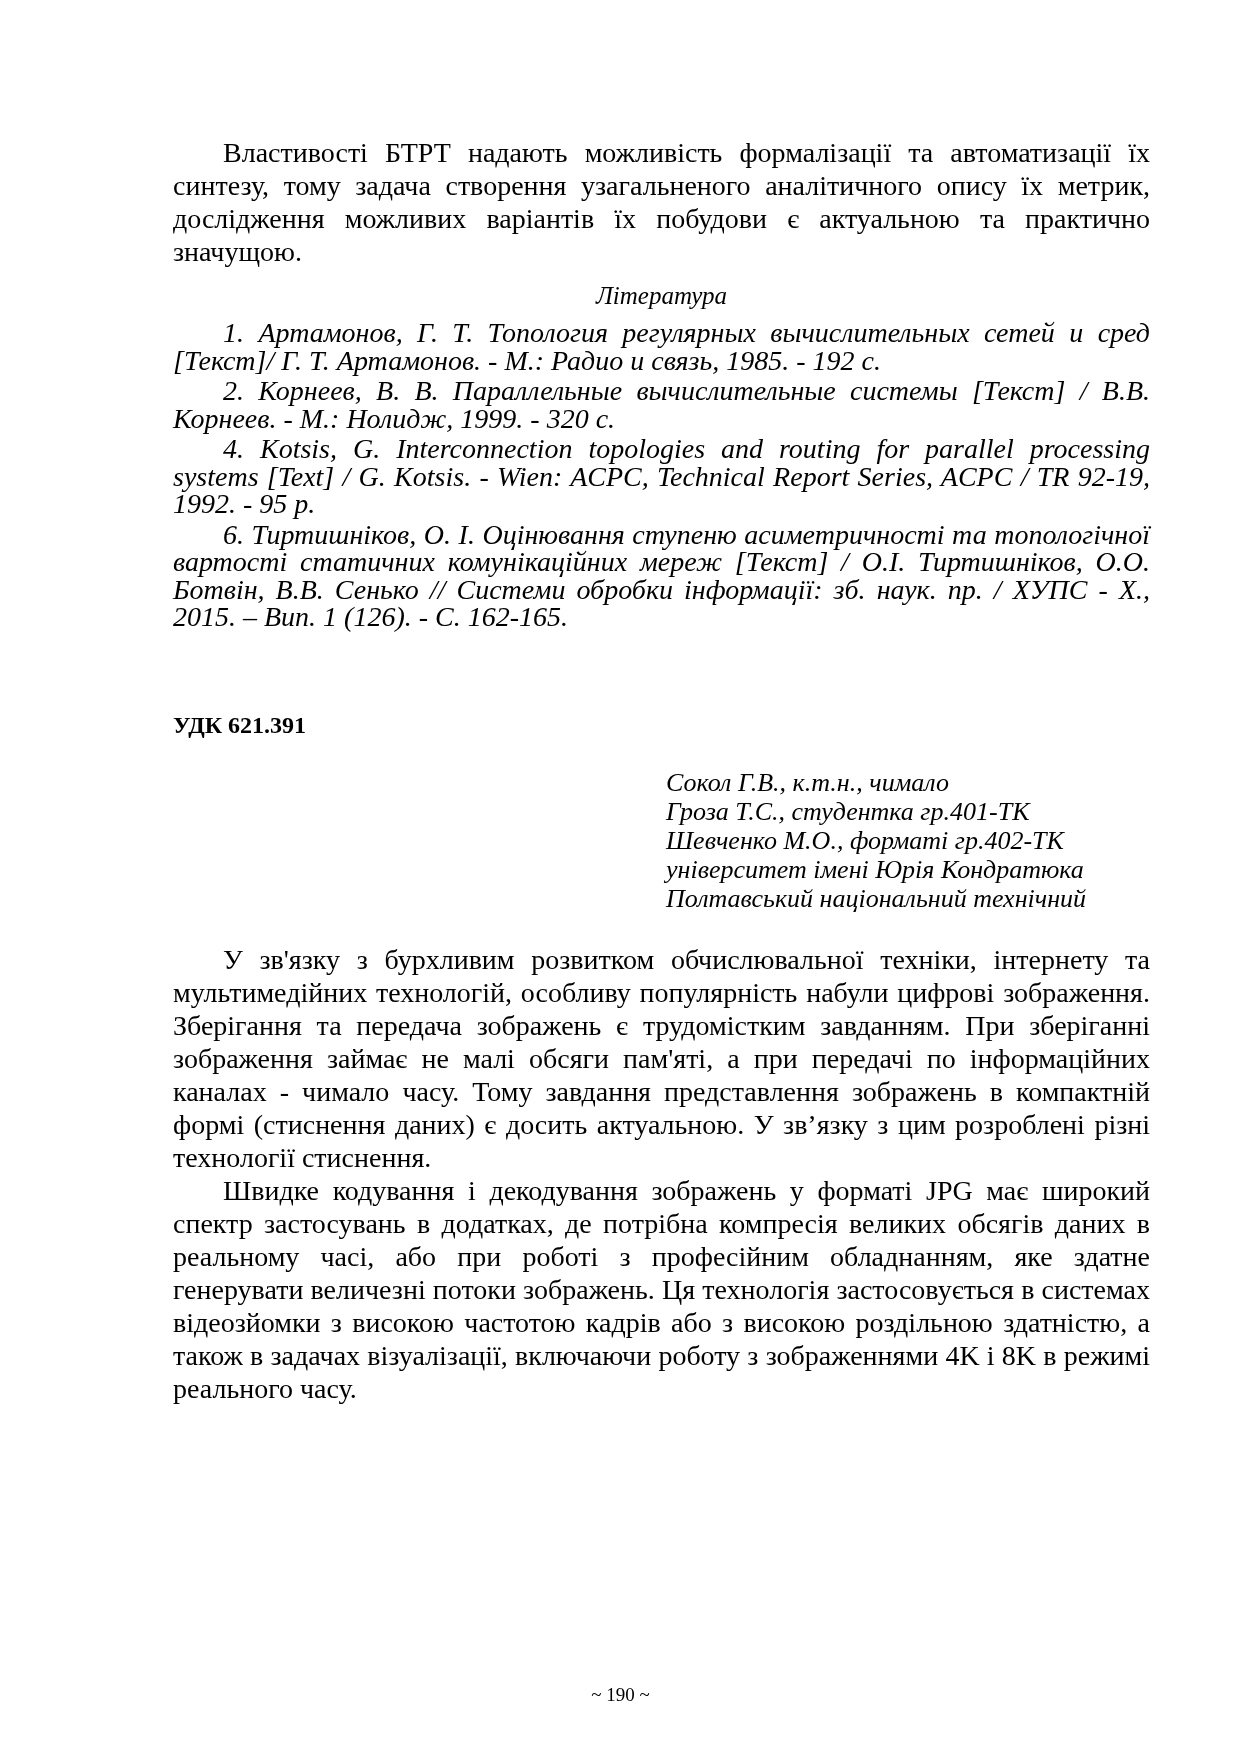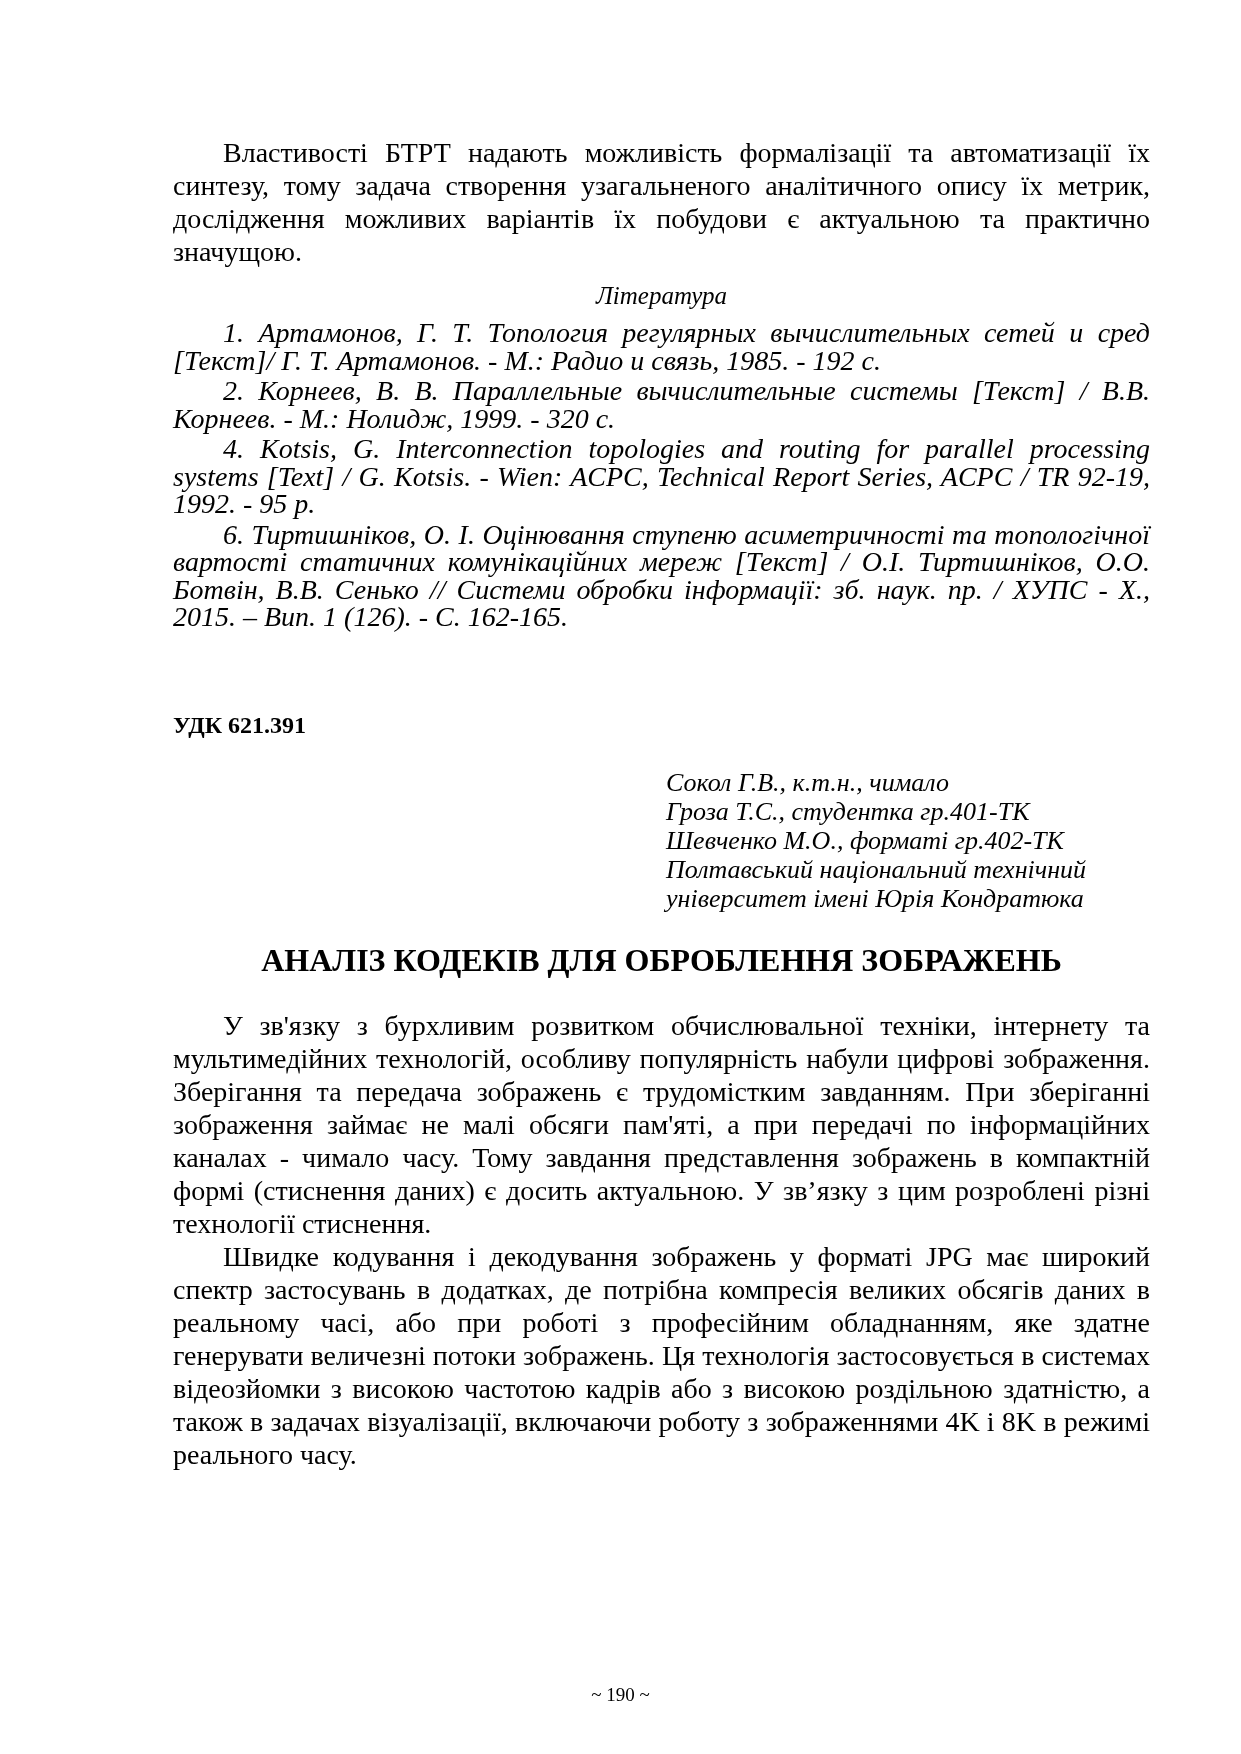--- a/index.html
+++ b/index.html
@@ -99,25 +99,24 @@
       <p class="ref">4. Kotsis, G. Interconnection topologies and routing for parallel processing systems [Text] / G. Kotsis. - Wien: ACPC, Technical Report Series, ACPC / TR 92-19, 1992. - 95 p.</p>
       <p class="ref">6. Тиртишніков, О. І. Оцінювання ступеню асиметричності та топологічної вартості статичних комунікаційних мереж [Текст] / О.І. Тиртишніков, О.О. Ботвін, В.В. Сенько // Системи обробки інформації: зб. наук. пр. / ХУПС - Х., 2015. – Вип. 1 (126). - С. 162-165.</p>
     </div>
 
     <p class="udc">УДК 621.391</p>
 
     <div class="authors">
       <p class="author-line">Сокол Г.В., к.т.н., чимало</p>
       <p class="author-line">Гроза Т.С., студентка гр.401-ТК</p>
       <p class="author-line">Шевченко М.О., форматі гр.402-ТК</p>
+      <p class="author-line">університет імені Юрія Кондратюка</p>
       <p class="author-line">Полтавський національний технічний</p>
-      <p class="author-line">університет імені Юрія Кондратюка</p>
     </div>
 
-    <h1 class="article-title">АНАЛІЗ КОДЕКІВ ДЛЯ ОБРОБЛЕННЯ ЗОБРАЖЕНЬ</h1>
 
     <p class="body-par first">У зв'язку з бурхливим розвитком обчислювальної техніки, інтернету та мультимедійних технологій, особливу популярність набули цифрові зображення. Зберігання та передача зображень є трудомістким завданням. При зберіганні зображення займає не малі обсяги пам'яті, а при передачі по інформаційних каналах - чимало часу. Тому завдання представлення зображень в компактній формі (стиснення даних) є досить актуальною. У зв’язку з цим розроблені різні технології стиснення.</p>
 
     <p class="body-par">Швидке кодування і декодування зображень у форматі JPG має широкий спектр застосувань в додатках, де потрібна компресія великих обсягів даних в реальному часі, або при роботі з професійним обладнанням, яке здатне генерувати величезні потоки зображень. Ця технологія застосовується в системах відеозйомки з високою частотою кадрів або з високою роздільною здатністю, а також в задачах візуалізації, включаючи роботу з зображеннями 4K і 8K в режимі реального часу.</p>
 
   </div>
 
   <div class="page-footer">~ 190 ~</div>
 </div>
 

